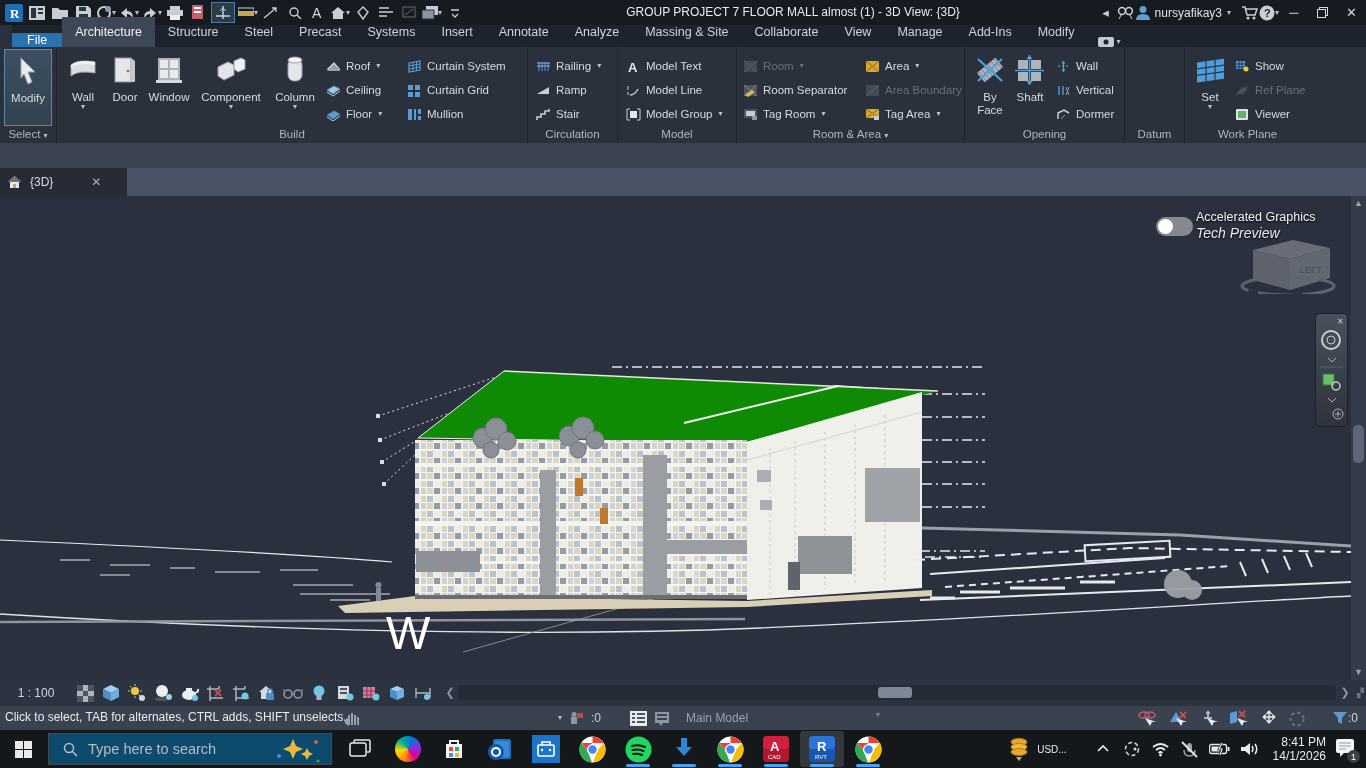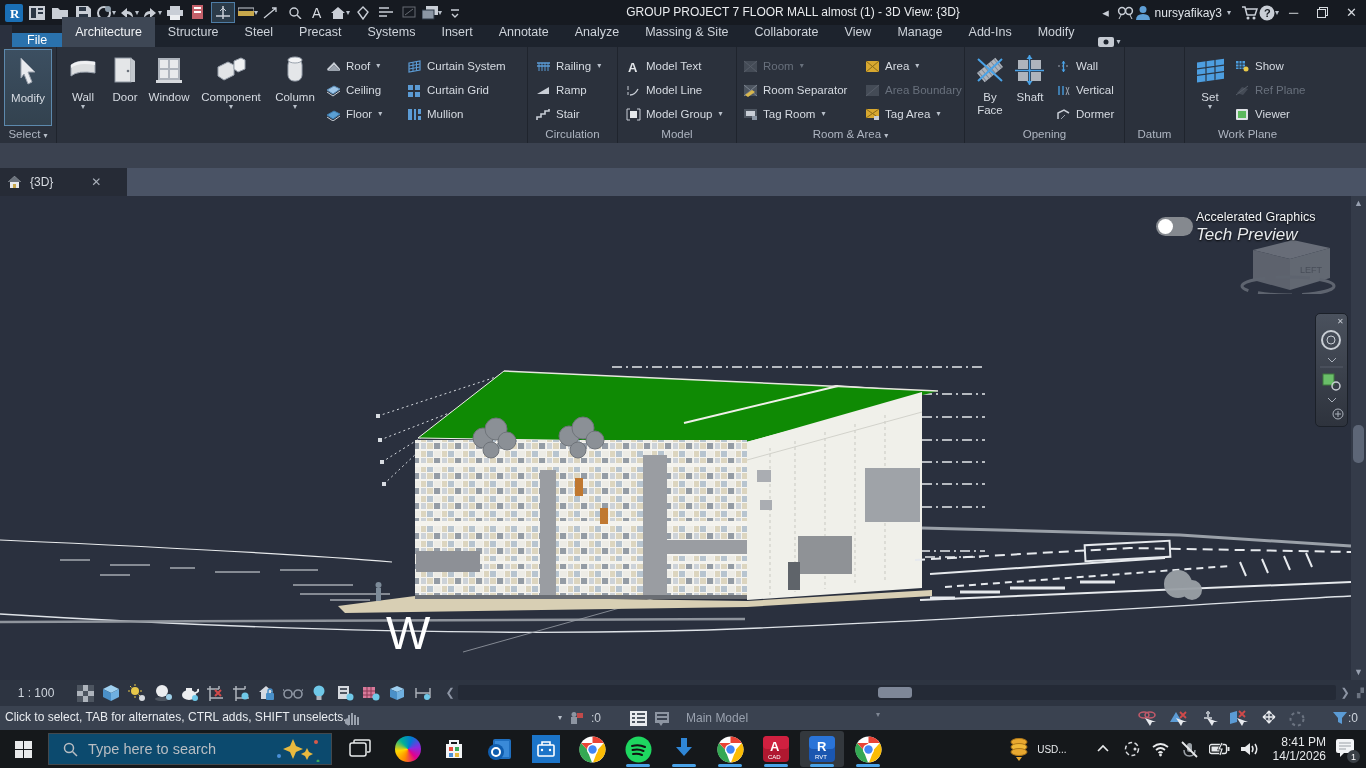--- a/index.html
+++ b/index.html
@@ -39,21 +39,21 @@
 .vtab .home{margin:0 8px 0 7px}
 .vtab .vx{margin-left:38px;color:#aab1bb;font-size:12px}
 
 .viewport{position:absolute;top:196px;left:0;width:1366px;height:484px;background:#2a303e}
 .vscroll{position:absolute;right:0;top:0;width:15px;height:484px;background:#343b49}
 .vscroll .arr{position:absolute;left:0;width:15px;height:15px;color:#98a0b0;font-size:9px;text-align:center;line-height:15px}
 .vscroll .thumb{position:absolute;left:2px;top:229px;width:11px;height:38px;background:#5d6677;border-radius:5px}
 .toggle{position:absolute;left:1156px;top:21px;width:37px;height:19px;border-radius:10px;background:#85898f}
 .toggle .knob{position:absolute;left:2px;top:2px;width:15px;height:15px;border-radius:50%;background:#fff}
 .tgl-label{position:absolute;left:1196px;top:15px;font-size:12.5px;color:#f3f5f7;text-shadow:0 1px 2px #000;line-height:13px}
-.tgl-sub{position:absolute;left:1196px;top:29px;font-size:17px;font-style:italic;color:#e8ebee;text-shadow:0 1px 2px #000}
+.tgl-sub{position:absolute;left:1196px;top:29px;font-size:14px;font-style:italic;color:#e8ebee;text-shadow:0 1px 2px #000}
 .navbar{position:absolute;left:1315px;top:117px;width:33px;height:114px;border-radius:5px;background:linear-gradient(#4a515d,#2e333d);border:1px solid #1b2028}
 
 .viewbar{position:absolute;top:680px;left:0;width:1366px;height:26px;background:#2d3441;display:flex;align-items:center}
 .scale{width:72px;text-align:center;font-size:12px;color:#cfd5dd;flex:none}
 .vbicon{width:26px;height:22px;display:flex;align-items:center;justify-content:center;flex:none}
 .hscroll{position:absolute;left:458px;right:30px;top:5px;height:15px;background:#242a36;border-radius:2px}
 .hthumb{position:absolute;left:420px;top:2px;width:34px;height:11px;background:#7e8798;border-radius:3px}
 .harr{position:absolute;top:0;width:14px;height:26px;color:#8d95a4;font-size:11px;text-align:center;line-height:24px}
 
 .statusbar{position:absolute;top:706px;left:0;width:1366px;height:24px;background:#3a4250;color:#e8ebef;font-size:12px}
@@ -386,20 +386,21 @@
               <svg width="15" height="13">
                 <rect x="1" y="1" width="4" height="11" fill="#5b9bd5"></rect>
                 <rect x="7" y="1" width="2" height="11" fill="#5b9bd5"></rect>
                 <rect x="11" y="1" width="3" height="5" fill="#5b9bd5"></rect>
                 <rect x="11" y="8" width="3" height="4" fill="#5b9bd5"></rect>
               </svg>
               <span>Mullion</span>
             </div>
       </div>
     </div>
+    <div class="plabel">Build</div>
   </div>
 
   <div class="panel" style="width:90px">
     <div class="pcontent" style="padding-left:8px">
       <div class="rows">
         <div class="rrow">
               <svg width="15" height="13">
                 <path d="M1 3 h13 M1 6 h13" stroke="#5b9bd5" stroke-width="1.5"></path>
                 <path d="M3 3v8 M6 3v8 M9 3v8 M12 3v8" stroke="#5b9bd5"></path>
               </svg>

